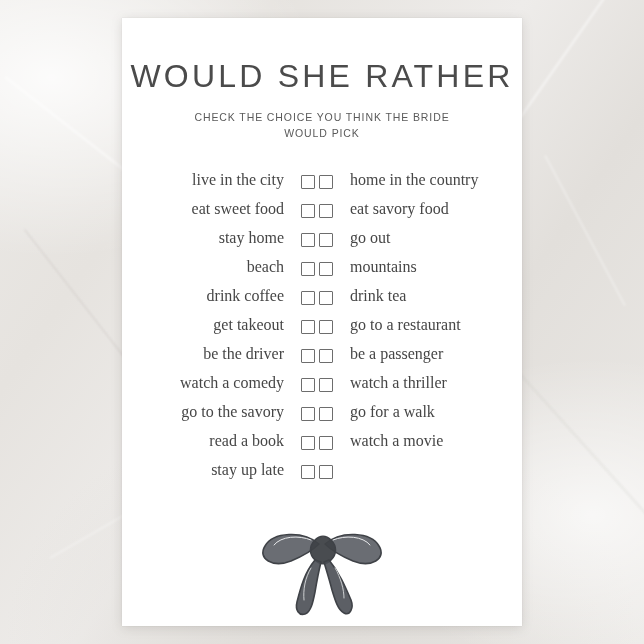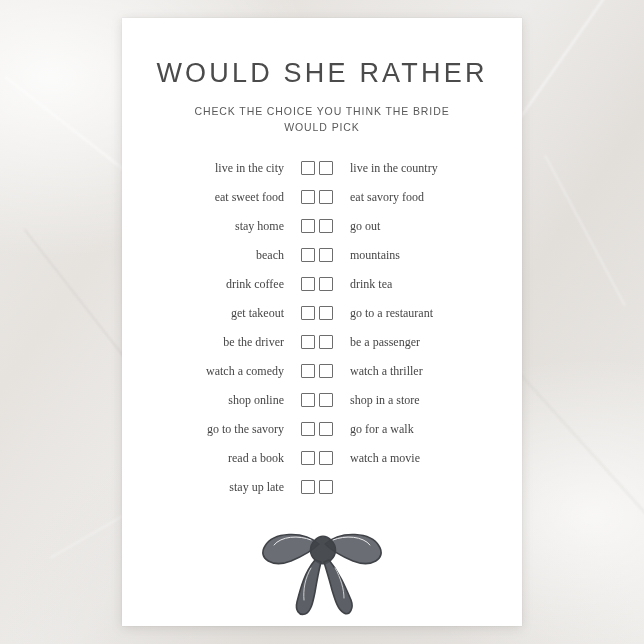--- a/index.html
+++ b/index.html
@@ -46,44 +46,44 @@
     background: #ffffff;
     box-shadow: 0 2px 10px rgba(120,115,110,0.22), 0 0 1px rgba(0,0,0,0.12);
     overflow: hidden;
   }
 
   .title {
     margin: 40px 0 0 0;
     text-align: center;
     font-family: "Liberation Sans", sans-serif;
     font-weight: 300;
-    font-size: 27px;
+    font-size: 32px;
     letter-spacing: 3.2px;
     color: #4b4b4b;
   }
   .subtitle {
     margin: 14px auto 12px auto;
     width: 300px;
     text-align: center;
     font-family: "Liberation Sans", sans-serif;
     font-size: 10.5px;
     letter-spacing: 0.9px;
     line-height: 1.55;
     color: #5a5a5a;
     text-transform: uppercase;
   }
 
   .rows {
     margin-top: 18px;
   }
   .row {
     display: flex;
-    align-items: center;
+    align-items: flex-end;
     height: 29px;
-    font-size: 12px;
+    font-size: 16px;
     color: #464646;
   }
   .left {
     width: 172px;
     text-align: right;
     padding-right: 10px;
     box-sizing: border-box;
   }
   .boxes {
     width: 46px;
@@ -130,21 +130,21 @@
     <h1 class="title">WOULD SHE RATHER</h1>
     <p class="subtitle">CHECK THE CHOICE YOU THINK THE BRIDE WOULD PICK</p>
 
     <div class="rows" id="rows">
         <div class="row">
           <div class="left">live in the city</div>
           <div class="boxes">
             <span class="chk"></span>
             <span class="chk"></span>
           </div>
-          <div class="right">live in the country</div>
+          <div class="right">home in the country</div>
         </div>
         <div class="row">
           <div class="left">eat sweet food</div>
           <div class="boxes">
             <span class="chk"></span>
             <span class="chk"></span>
           </div>
           <div class="right">eat savory food</div>
         </div>
         <div class="row">
@@ -187,28 +187,20 @@
           </div>
           <div class="right">be a passenger</div>
         </div>
         <div class="row">
           <div class="left">watch a comedy</div>
           <div class="boxes">
             <span class="chk"></span>
             <span class="chk"></span>
           </div>
           <div class="right">watch a thriller</div>
-        </div>
-        <div class="row">
-          <div class="left">shop online</div>
-          <div class="boxes">
-            <span class="chk"></span>
-            <span class="chk"></span>
-          </div>
-          <div class="right">shop in a store</div>
         </div>
         <div class="row">
           <div class="left">go to the savory</div>
           <div class="boxes">
             <span class="chk"></span>
             <span class="chk"></span>
           </div>
           <div class="right">go for a walk</div>
         </div>
         <div class="row">

